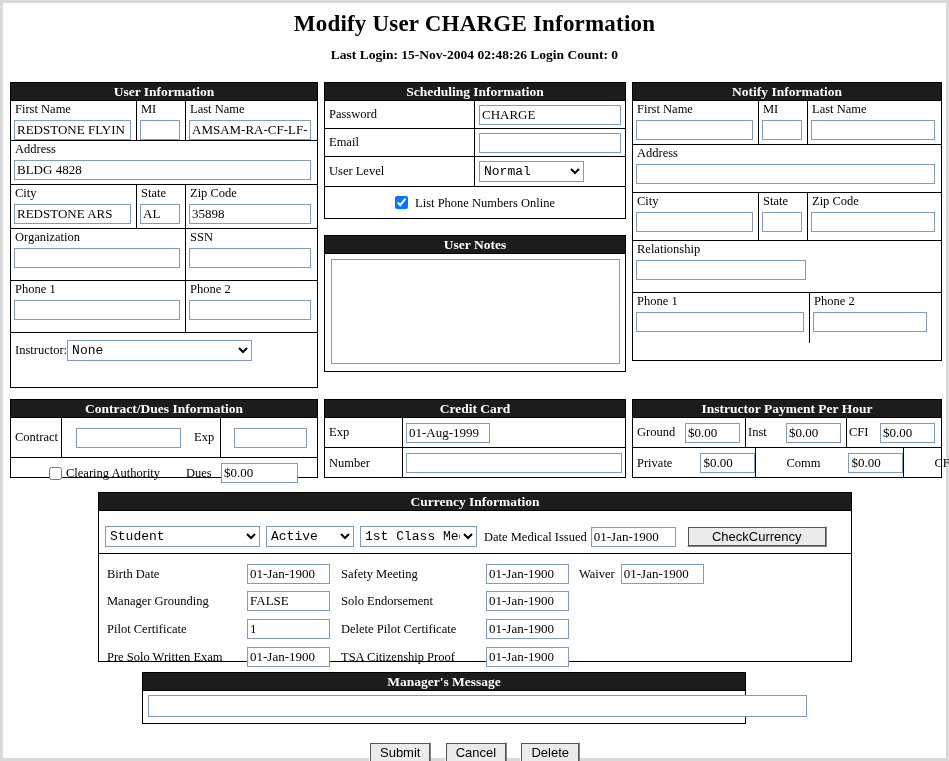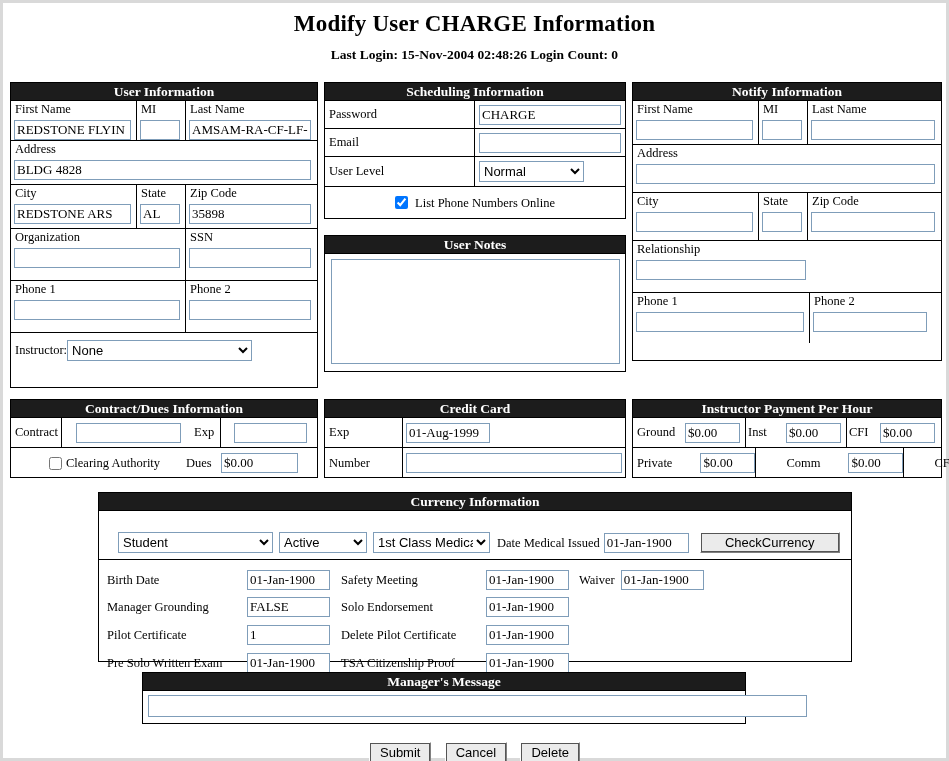--- a/index.html
+++ b/index.html
@@ -86,21 +86,21 @@
     font-family: "Liberation Serif", serif;
     font-size: 13px;
     border: 1px solid #7f9db9;
     background: #ffffff;
     padding: 1px 2px;
     box-sizing: border-box;
     height: 20px;
     color: #000;
   }
   select {
-    font-family: Liberation Sans, sans-serif;
+    font-family: Liberation Mono, monospace;
     font-size: 13px;
     height: 21px;
     box-sizing: border-box;
     border: 1px solid #7f9db9;
     background: #ffffff;
   }
   .fieldwrap { padding: 2px 3px 3px 3px; }
 
   
   textarea {
@@ -316,21 +316,21 @@
       <div class="cell" style="width:131px;">
         <div class="lbl">Phone 2</div>
         <div class="fieldwrap"><input type="text" style="width: 114px;" value=""></div>
       </div>
     </div>
   </div>
 
   <div class="panel" style="left:7px; top:396px; width:308px; height:79px;">
     <div class="panel-head">Contract/Dues Information</div>
 
-    <div class="row" style="height:30px; align-items:center;gap:11px;">
+    <div class="row" style="height:40px; align-items:center;gap:11px;">
       <div class="cell" style="width:60px; height:100%; display:flex; align-items:center;">
         <span class="lbl-inline">Contract</span>
       </div>
       <div class="cell" style="width:111px; height:100%; display:flex; align-items:center; padding-left:3px; border-right:none;">
         <input type="text" style="width: 105px;" value="">
       </div>
       <div class="cell" style="width:34px; height:100%; display:flex; align-items:center;">
         <span class="lbl-inline" style="padding-left:2px;">Exp</span>
       </div>
       <div class="cell" style="width:100px; height:100%; display:flex; align-items:center; padding-left:2px; border-right:none;">
@@ -418,21 +418,21 @@
       </div>
       <div class="cell" style="width:61px; height:100%; display:flex; align-items:center; border-right:none;">
         <input type="text" style="width: 55px;" value="$0.00">
       </div>
     </div>
   </div>
 
   <div class="panel" style="left:95px; top:489px; width:754px; height:170px;">
     <div class="panel-head">Currency Information</div>
 
-    <div style="display:flex; align-items:center; padding:21px 0 6px 4px;margin-left:13px;">
+    <div style="display:flex; align-items:center; padding:15px 0 6px 4px;">
       <select style="width:155px; margin-left:2px;">
         <option>Student</option>
       </select>
       <select style="width:88px; margin-left:6px;">
         <option>Active</option>
       </select>
       <select style="width:117px; margin-left:6px;">
         <option>1st Class Medical</option>
       </select>
       <span class="curr-label" style="margin-left:7px;">Date Medical Issued</span>

